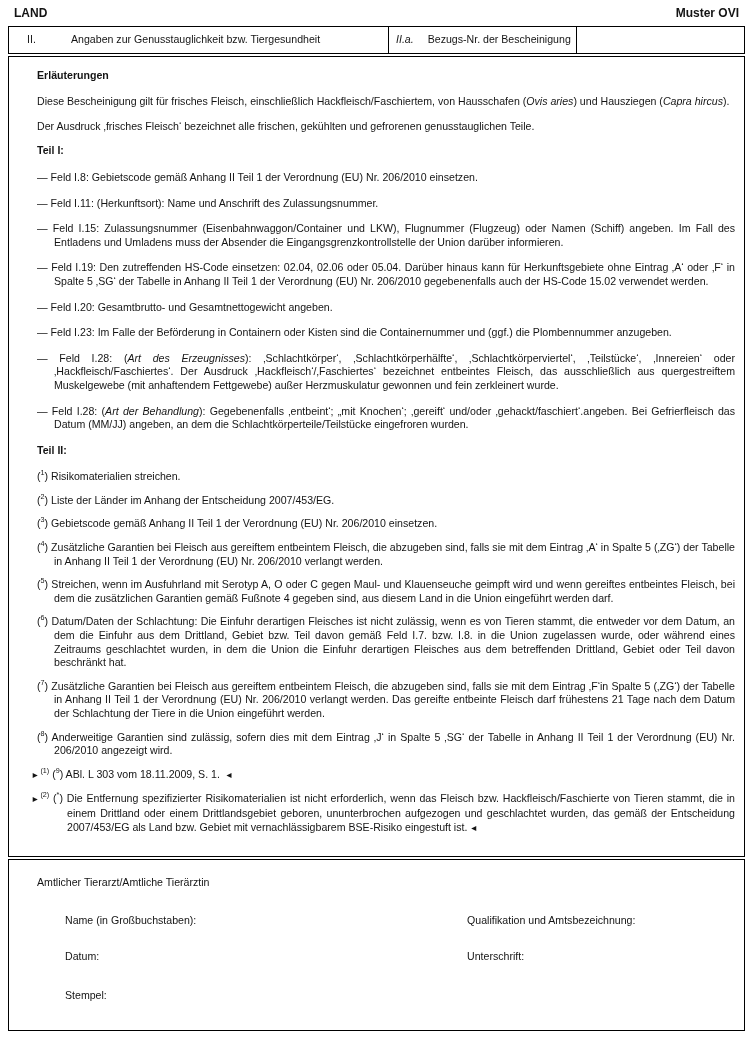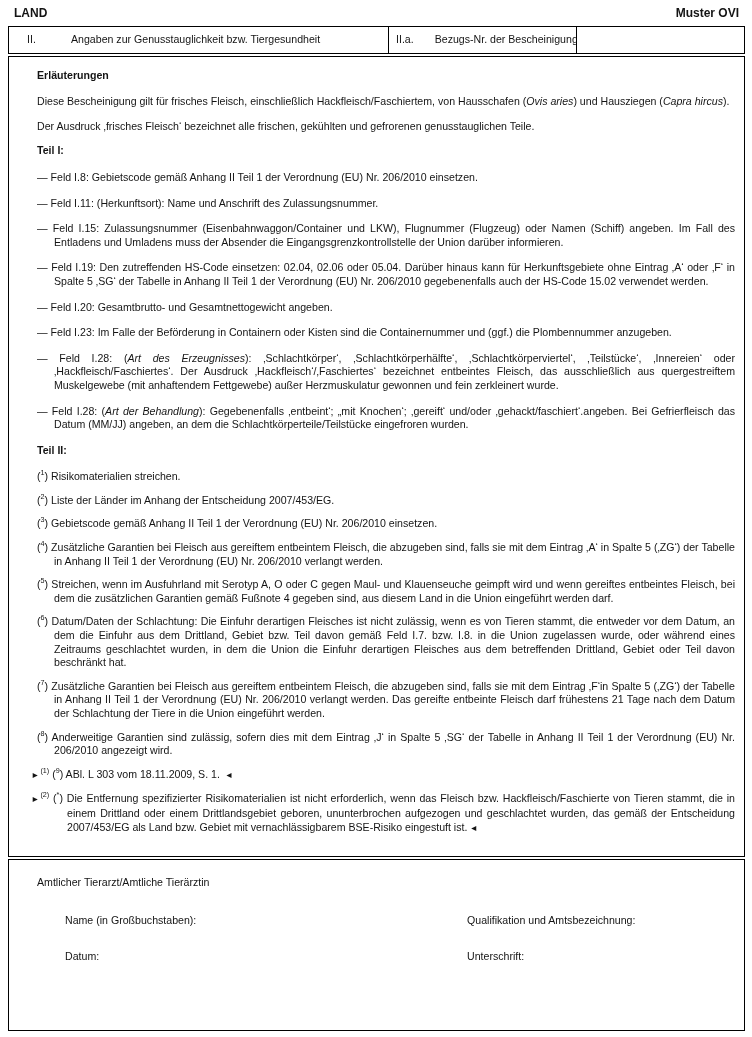--- a/index.html
+++ b/index.html
@@ -20,21 +20,21 @@
     display:flex; border:1.5px solid #000; height:26px; flex:0 0 auto;
   }
   .hdr-cell {
     display:flex; align-items:center; box-sizing:border-box;
     padding:0 7px; border-right:1.5px solid #000; overflow:hidden;
     white-space:nowrap;
   }
   .hdr-cell.c1 { width:380px; padding-left:18px; }
   .hdr-cell.c1 .num { display:inline-block; width:44px; }
   .hdr-cell.c2 { width:188px; }
-  .hdr-cell.c2 .num { margin-right:21px; }
+  .hdr-cell.c2 .num { margin-right:14px;font-style:italic; }
   .hdr-cell.c3 { flex:1; border-right:none; position:relative; }
   .hdr-cell.c3 .num { position:relative; z-index:2; background:transparent; }
   .hdr-cell.c3 svg { position:absolute; left:0; top:0; width:100%; height:100%; }
 
   .main-box {
     flex:1 1 auto; margin-top:2px; border:1px solid #000;
     padding:12px 9px 4px 28px; box-sizing:border-box; overflow:hidden;
   }
   .para { margin:0 0 11px 0; text-align:justify; }
   .sec-title { font-weight:bold; margin:0 0 13px 0; }
@@ -118,17 +118,18 @@
     <div>Amtlicher Tierarzt/Amtliche Tierärztin</div>
     <div class="sig-grid sig-row1">
       <div class="l">Name (in Großbuchstaben):</div>
       <div>Qualifikation und Amtsbezeichnung:</div>
     </div>
     <div class="sig-grid sig-row2">
       <div class="l">Datum:</div>
       <div>Unterschrift:</div>
     </div>
     <div class="sig-grid sig-row3">
+      <div class="l">Stempel:</div>
       <div></div>
     </div>
   </div>
 
 </div>
 
 </body></html>

